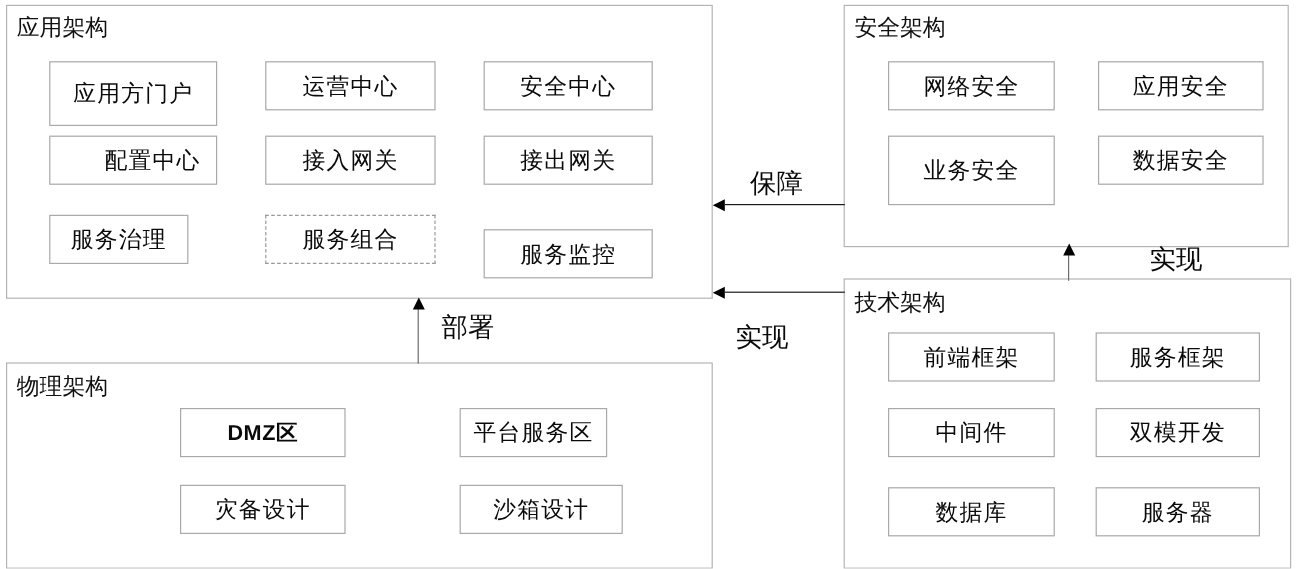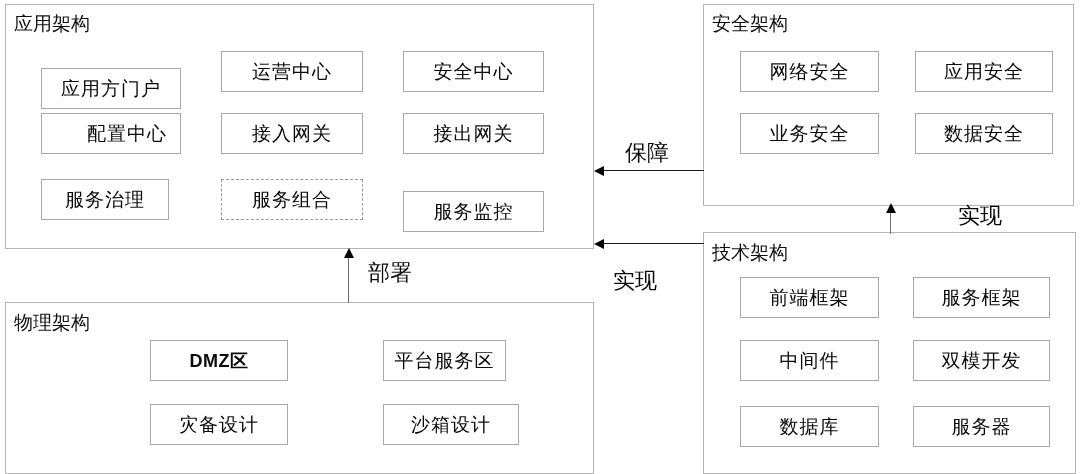--- a/index.html
+++ b/index.html
@@ -94,46 +94,46 @@
   }
 </style>
 </head>
 <body>
 
 <div id="canvas">
 
   <div class="group" style="left:5px; top:4px; width:589px; height:245px;"></div>
   <div class="group-title" style="left:14px; top:14px;">应用架构</div>
 
-  <div class="node" style="left:41px; top:68px; width:140px; height:41px;">应用方门户</div>
+  <div class="node" style="left:41px; top:51px; width:140px; height:54px;">应用方门户</div>
   <div class="node" style="left:221px; top:51px; width:142px; height:41px;">运营中心</div>
   <div class="node" style="left:403px; top:51px; width:141px; height:41px;">安全中心</div>
 
   <div class="node" style="left:41px; top:113px; width:140px; height:41px;padding-left:32px;">配置中心</div>
   <div class="node" style="left:403px; top:113px; width:141px; height:41px;">接出网关</div>
   <div class="node" style="left:221px; top:113px; width:142px; height:41px;">接入网关</div>
 
-  <div class="node" style="left:41px; top:179px; width:128px; height:41px;">服务治理</div>
+  <div class="node" style="left:41px; top:179px; width:116px; height:41px;">服务治理</div>
   <div class="node dashed" style="left:221px; top:179px; width:142px; height:41px;">服务组合</div>
   <div class="node" style="left:403px; top:179px; width:141px; height:41px;margin-top:12px;">服务监控</div>
 
   <div class="group" style="left:5px; top:302px; width:589px; height:172px;"></div>
   <div class="group-title" style="left:14px; top:313px;">物理架构</div>
 
   <div class="node bold" style="left:150px; top:340px; width:138px; height:41px;">DMZ区</div>
   <div class="node" style="left:383px; top:340px; width:123px; height:41px;">平台服务区</div>
   <div class="node" style="left:150px; top:404px; width:138px; height:41px;">灾备设计</div>
   <div class="node" style="left:383px; top:404px; width:136px; height:41px;">沙箱设计</div>
 
   <div class="group" style="left:703px; top:4px; width:371px; height:202px;"></div>
   <div class="group-title" style="left:712px; top:14px;">安全架构</div>
 
   <div class="node" style="left:740px; top:51px; width:139px; height:41px;">网络安全</div>
   <div class="node" style="left:915px; top:51px; width:138px; height:41px;">应用安全</div>
-  <div class="node" style="left:740px; top:113px; width:139px; height:41px;">业务安全</div>
+  <div class="node" style="left:740px; top:113px; width:139px; height:58px;">业务安全</div>
   <div class="node" style="left:915px; top:113px; width:138px; height:41px;">数据安全</div>
 
   <div class="group" style="left:703px; top:232px; width:373px; height:242px;"></div>
   <div class="group-title" style="left:712px; top:243px;">技术架构</div>
 
   <div class="node" style="left:740px; top:277px; width:139px; height:41px;">前端框架</div>
   <div class="node" style="left:913px; top:277px; width:137px; height:41px;">服务框架</div>
   <div class="node" style="left:740px; top:340px; width:139px; height:41px;">中间件</div>
   <div class="node" style="left:913px; top:340px; width:137px; height:41px;">双模开发</div>
   <div class="node" style="left:740px; top:406px; width:139px; height:41px;">数据库</div>

